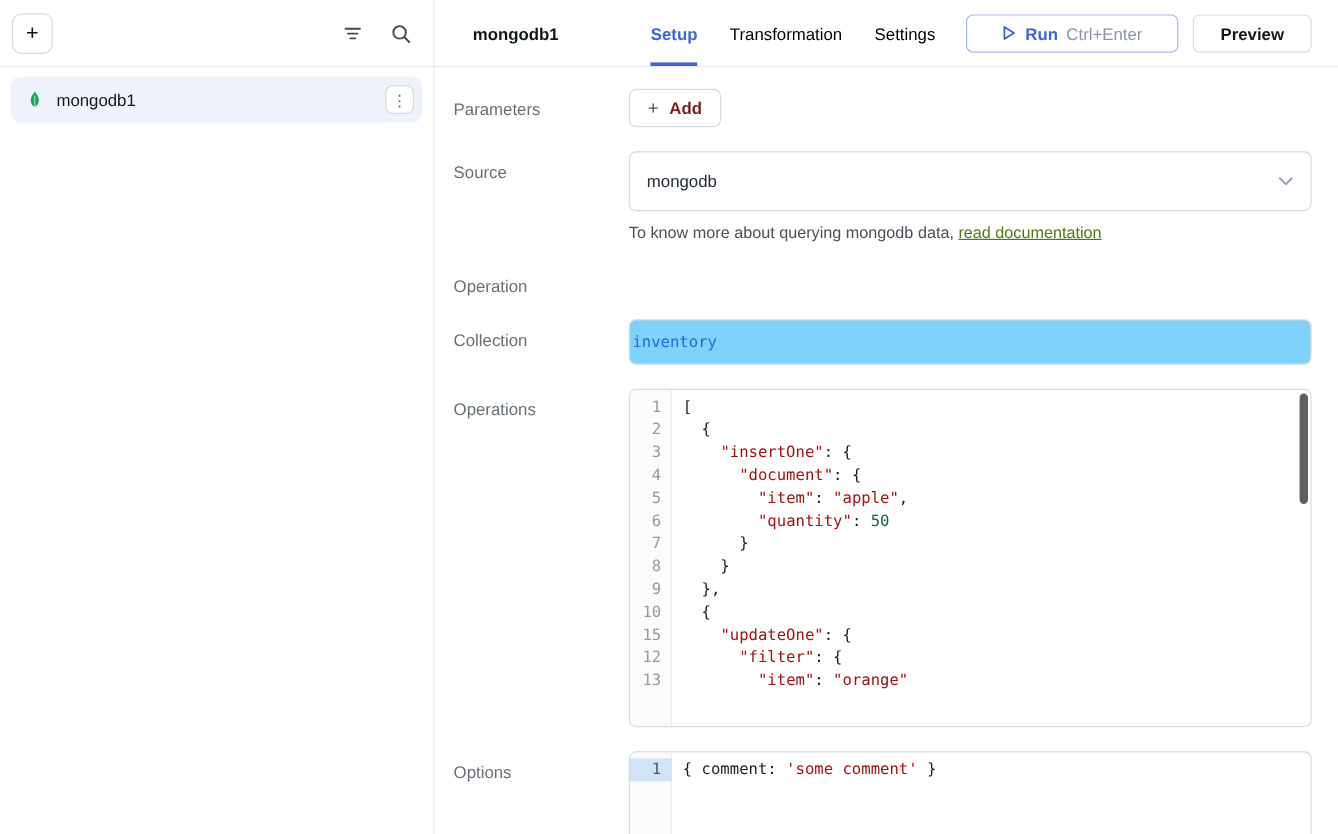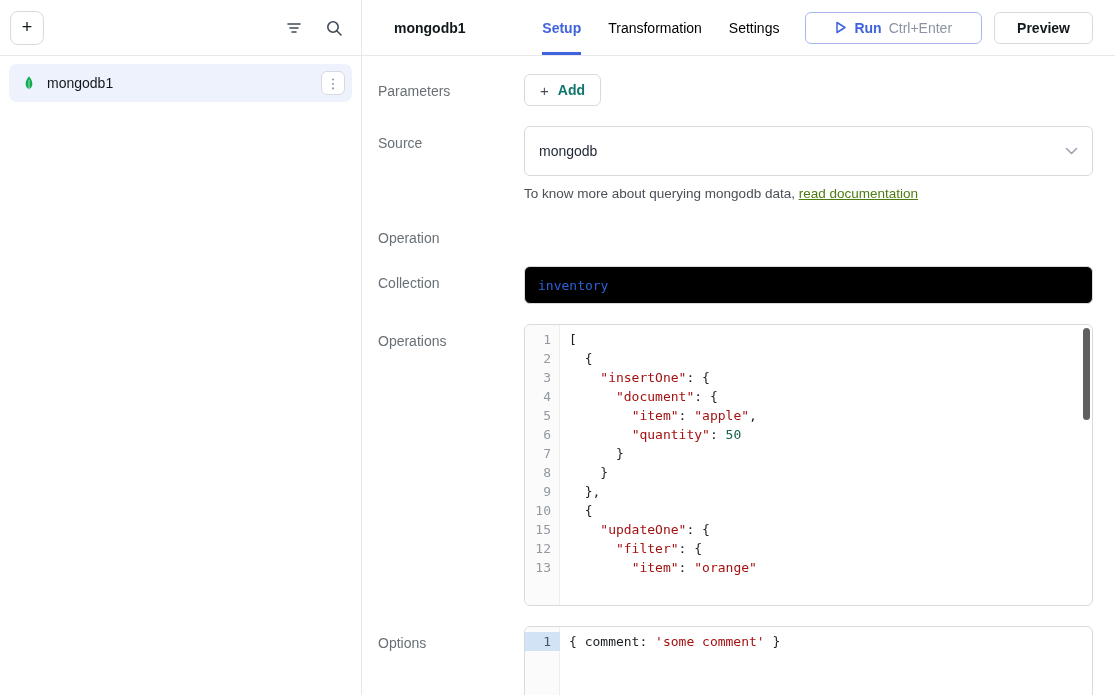--- a/index.html
+++ b/index.html
@@ -37,28 +37,28 @@
     font-size:14px;font-weight:700;color:#11181c;cursor:pointer}
 
   
   .form{flex:1;overflow:hidden}
   .form-row{display:flex;align-items:flex-start;padding:18px 22px 2px 16px}
   .form-label{flex:0 0 146px;width:146px;font-size:14px;font-weight:500;color:#687076;padding-top:9px}
   .form-control{flex:1;min-width:0}
   .add-btn{display:inline-flex;align-items:center;gap:9px;border:1px solid #d7dbdf;border-radius:6px;background:#fff;
     padding:7px 15px;font-size:14px;cursor:pointer}
   .add-btn .plus{color:#46505a;font-size:15px;line-height:1}
-  .add-btn .add-label{font-weight:600;color:#0f766e}
+  .add-btn .add-label{font-weight:600;color:#7f1d1d}
   .select{display:flex;align-items:center;height:50px;border:1px solid #d7dbdf;border-radius:6px;background:#fff;
     padding:0 14px;font-size:14px;color:#232b3a;cursor:pointer}
   .select .chev{margin-left:auto;display:flex}
   .helper{font-size:13.5px;color:#495057;margin-top:10px}
   .helper a{color:#4d7c0f;text-decoration:underline;cursor:pointer}
-  .code-input{display:flex;align-items:center;height:38px;border:1px solid #d7dbdf;border-radius:6px;background:#000000;
-    padding:0 13px;font-family:"DejaVu Sans Mono",monospace;font-size:13px;color:#2b62d9;cursor:text}
+  .code-input{display:flex;align-items:center;height:38px;border:1px solid #d7dbdf;border-radius:6px;background:#7dd3fc;
+    padding:0 2px;font-family:"DejaVu Sans Mono",monospace;font-size:13px;color:#2b62d9;cursor:text}
 
   .code-editor{position:relative;border:1px solid #d7dbdf;border-radius:6px;background:#fff;overflow:hidden;
     font-family:"DejaVu Sans Mono",monospace;font-size:13px;cursor:text}
   .gutter-bg{position:absolute;left:0;top:0;bottom:0;width:35px;background:#fbfbfb;border-right:1px solid #ececec}
   .lines{position:relative;padding:5px 0}
   .code-line{display:flex;line-height:19px}
   .ln{flex:0 0 35px;width:35px;text-align:right;padding-right:9px;color:#9299a1;user-select:none}
   .ln-active{background:#d2e3f5;color:#46566a}
   .code-text{white-space:pre;padding-left:9px;color:#1b1f24}
   .tok-str{color:#a41111}

